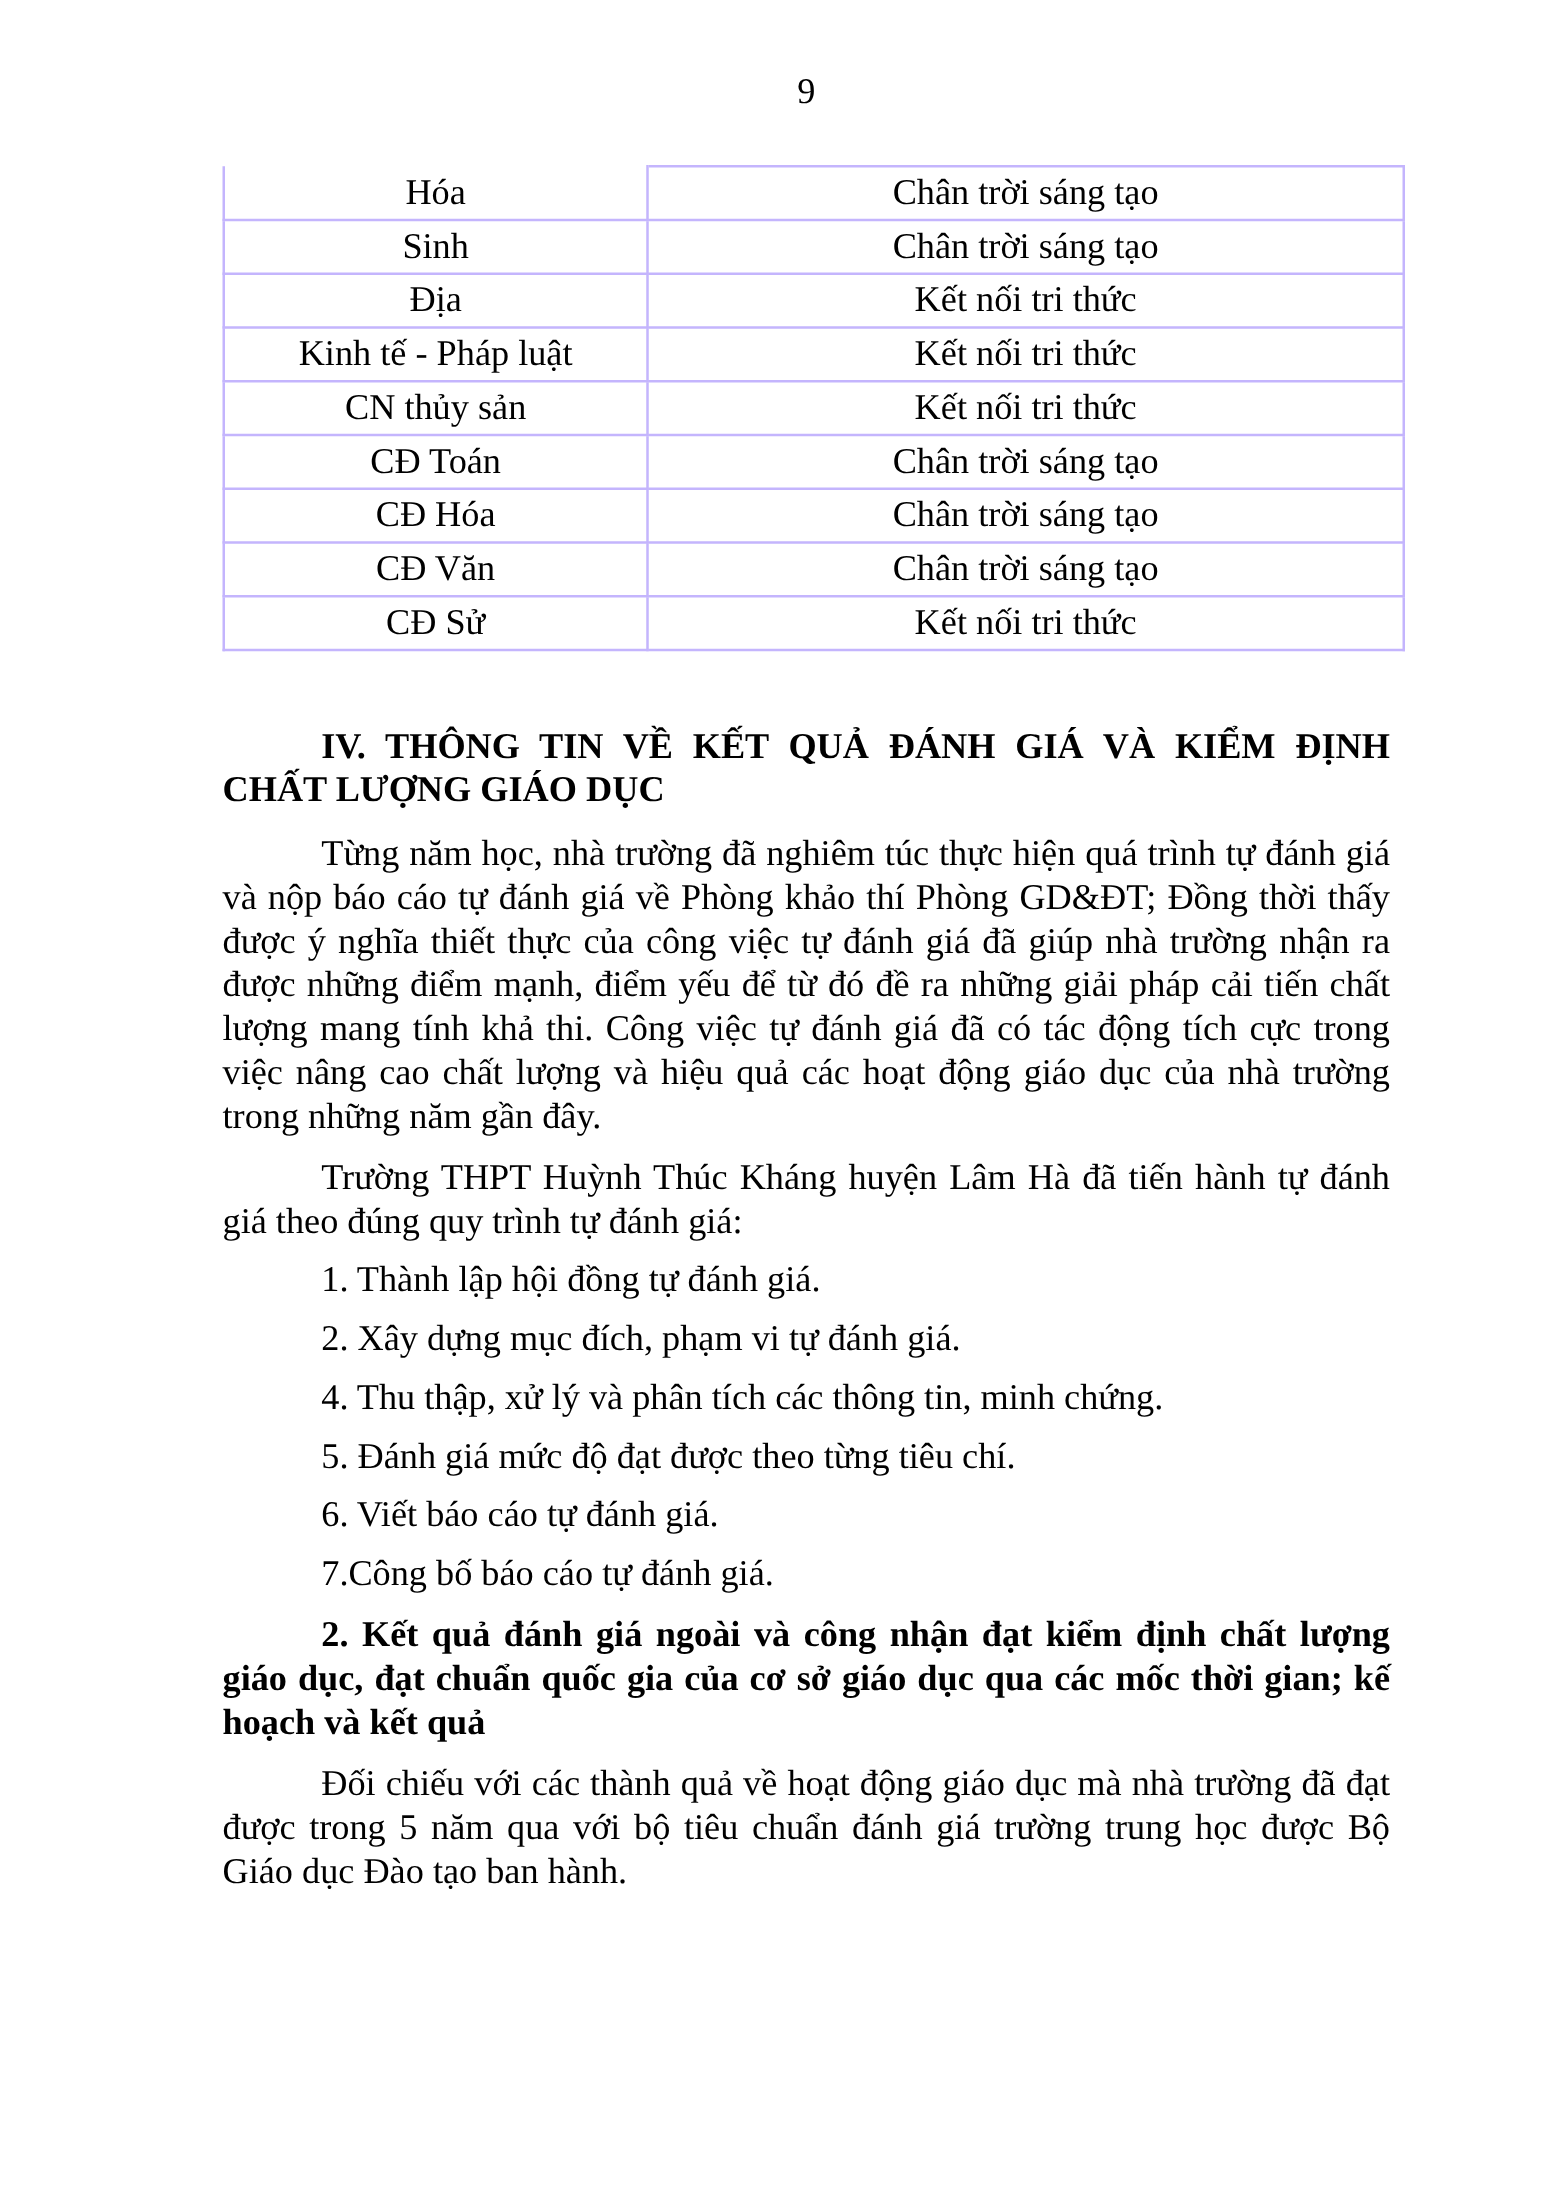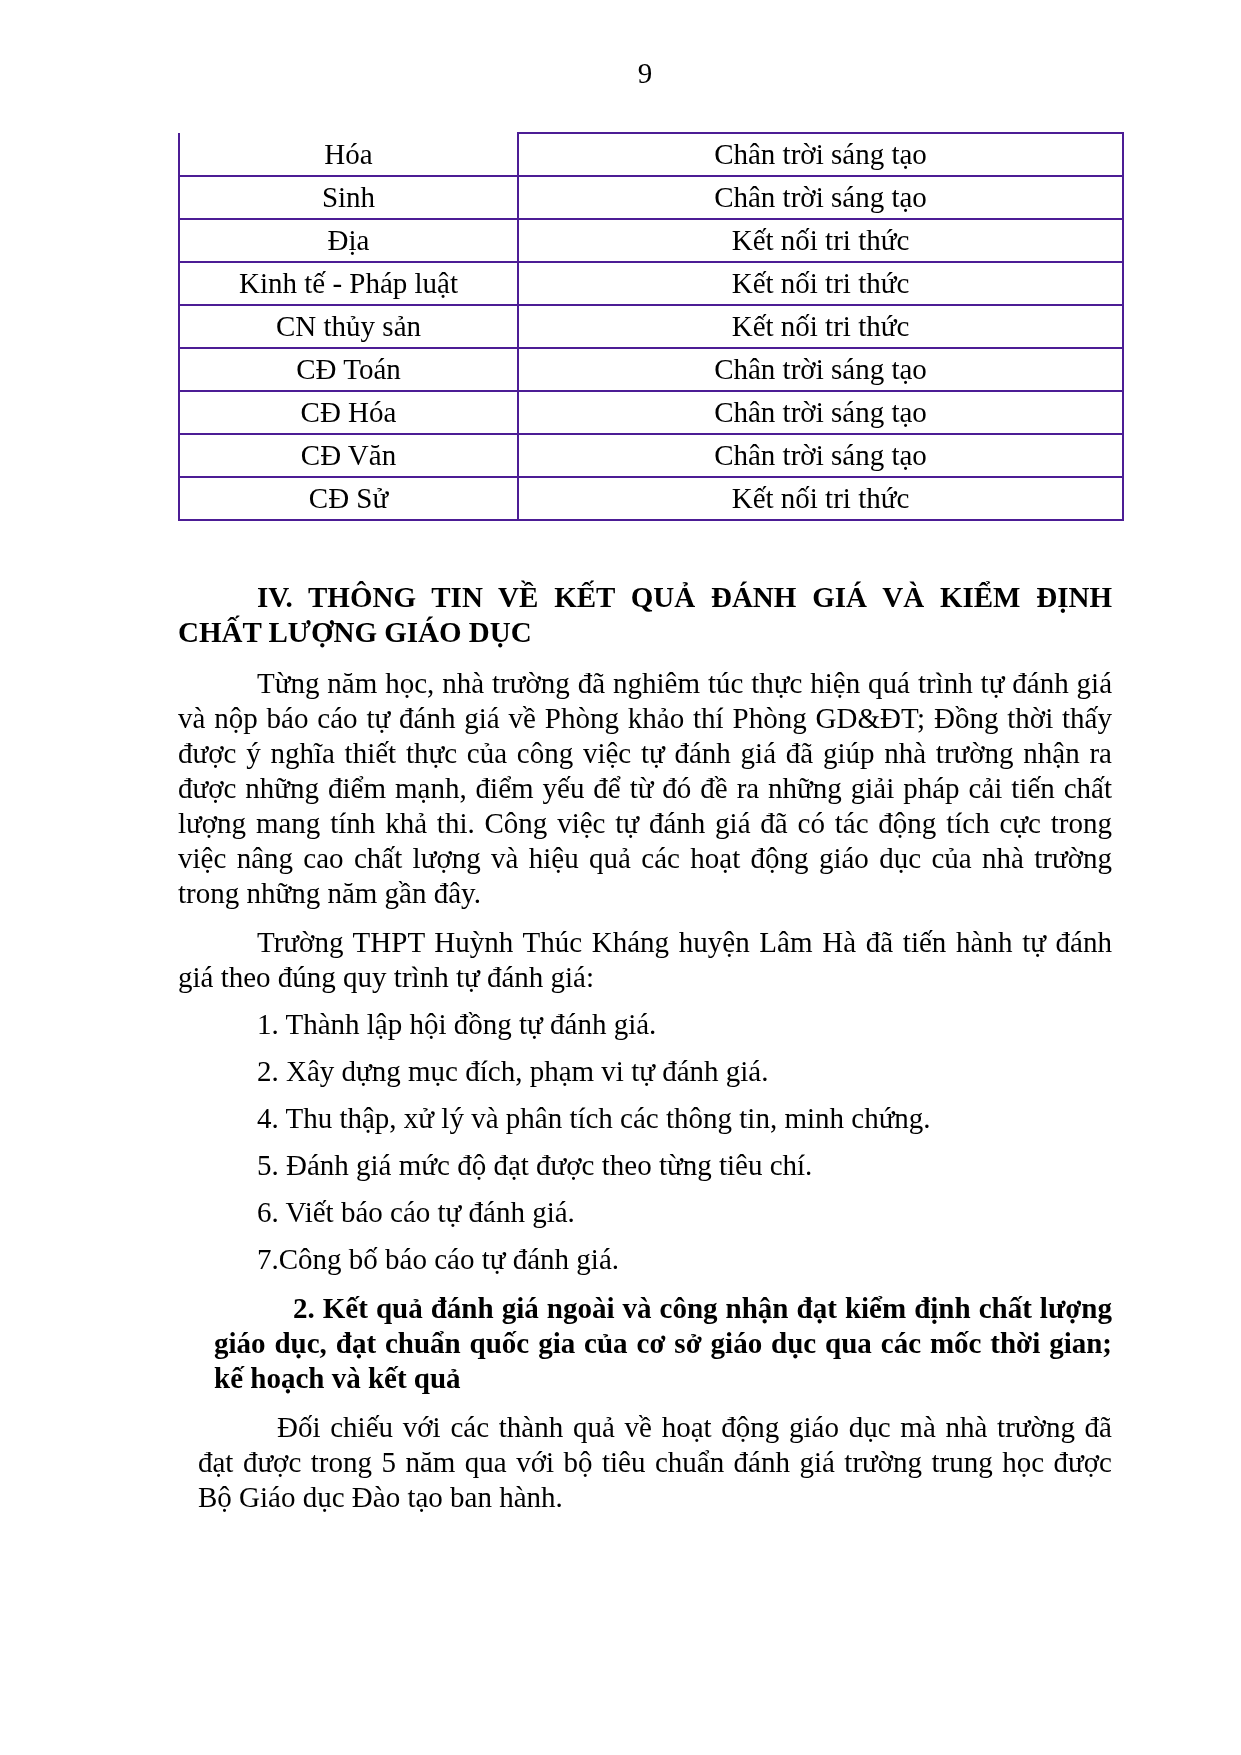--- a/index.html
+++ b/index.html
@@ -23,21 +23,21 @@
     margin-top: 56px;
     text-align: center;
   }
   table.books {
     width: 946px;
     margin-top: 41px;
     border-collapse: collapse;
     table-layout: fixed;
   }
   table.books td {
-    border: 2px solid #4c1d95;
+    border: 2px solid #c4b5fd;
     height: 43px;
     text-align: center;
     vertical-align: middle;
     padding: 0 6px;
   }
   table.books td.subject-col { width: 339px; margin-top: 20px; }
   table.books tr:first-child td:first-child { border-top: none; }
   .h-bold {
     font-weight: bold;
     text-align: justify;
@@ -50,22 +50,22 @@
     text-indent: 79px;
   }
   .para-1 { margin-top: 16px; }
   .para-2 { margin-top: 14px; }
   .steps { margin-top: 1px; }
   .step {
     text-indent: 79px;
     margin-top: 12px;
     text-align: left;
   }
-  .h-2 { margin-top: 14px; margin-left: 36px; }
-  .para-3 { margin-top: 14px; margin-left: 20px; }
+  .h-2 { margin-top: 14px; }
+  .para-3 { margin-top: 14px; }
 </style>
 </head>
 <body>
 
 <div class="content">
 
   <div class="page-number">9</div>
 
   <table class="books">
     <tbody>

